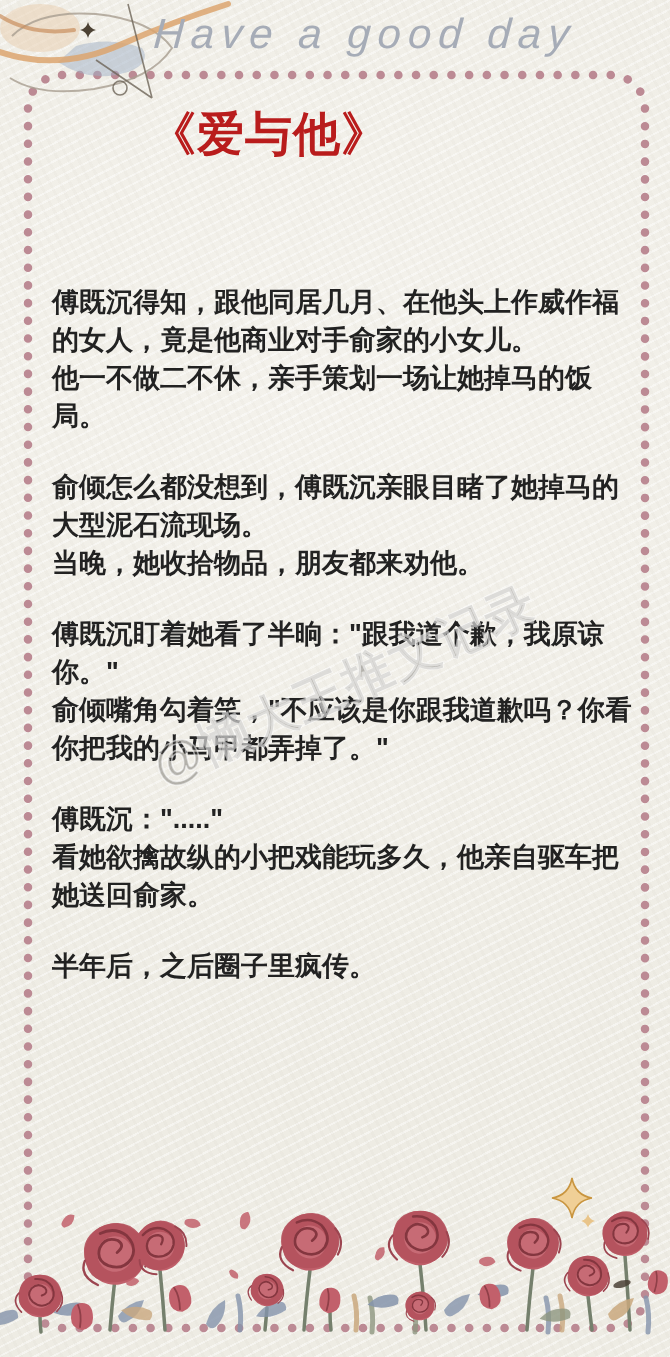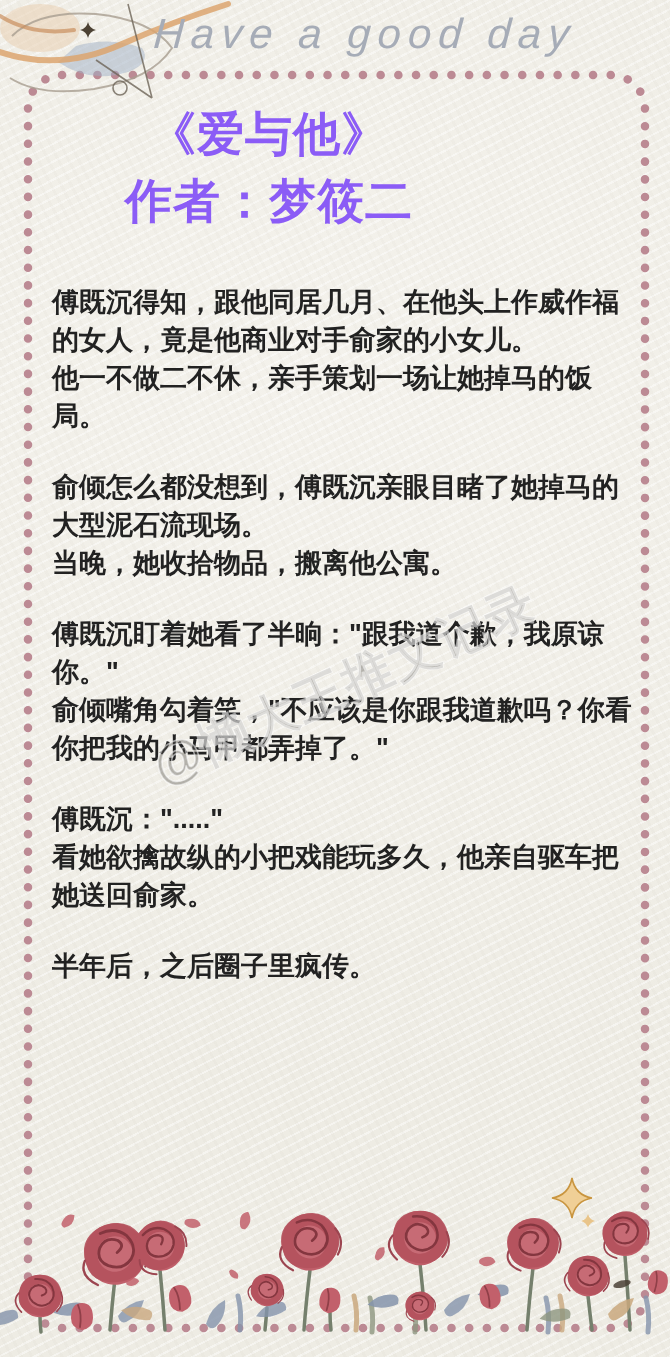--- a/index.html
+++ b/index.html
@@ -18,21 +18,21 @@
     left:150px;top:10px;width:430px;
     font-size:42px;font-style:italic;letter-spacing:7px;
     color:#a6acb7;transform:skewX(-4deg);
     text-align:center;white-space:nowrap;z-index:2;
   }
   
   .frame-svg{left:0;top:0;z-index:1;}
   
   .title-block{
     left:0;top:100px;width:538px;text-align:center;z-index:2;
-    color:#8b5cf6;
+    color:#b91c1c;
   }
   .title-block .book-title,
   .title-block .author-line{
     font-size:47px;font-weight:700;line-height:67px;letter-spacing:1px;
   }
   
   .story{
     left:52px;top:283px;width:582px;z-index:2;
     color:#222;font-size:27px;line-height:38px;font-weight:600;
   }
@@ -65,28 +65,27 @@
 </svg>
 
 <div class="abs script-header">Have a good day</div>
 
 <svg class="abs frame-svg" width="670" height="1357" viewBox="0 0 670 1357" aria-hidden="true">
   <rect x="28" y="75" width="617" height="1253" rx="34" fill="none" stroke="#bc8a94" stroke-width="8.5" stroke-linecap="round" stroke-dasharray="0.1 17.6"></rect>
 </svg>
 
 <div class="abs title-block">
   <div class="book-title">《爱与他》</div>
-  <div class="author-line">作者：梦筱二</div>
 </div>
 
 <div class="abs story">
   <div class="para">傅既沉得知，跟他同居几月、在他头上作威作福的女人，竟是他商业对手俞家的小女儿。
 他一不做二不休，亲手策划一场让她掉马的饭局。</div>
   <div class="para">俞倾怎么都没想到，傅既沉亲眼目睹了她掉马的大型泥石流现场。
-当晚，她收拾物品，搬离他公寓。</div>
+当晚，她收拾物品，朋友都来劝他。</div>
   <div class="para">傅既沉盯着她看了半晌："跟我道个歉，我原谅你。"
 俞倾嘴角勾着笑，"不应该是你跟我道歉吗？你看你把我的小马甲都弄掉了。"</div>
   <div class="para">傅既沉："....."
 看她欲擒故纵的小把戏能玩多久，他亲自驱车把她送回俞家。</div>
   <div class="para">半年后，之后圈子里疯传。</div>
 </div>
 
 <div class="abs watermark">@懒大王推文记录</div>
 
 <svg class="abs sparkle-svg" width="60" height="60" viewBox="0 0 60 60" aria-hidden="true">

